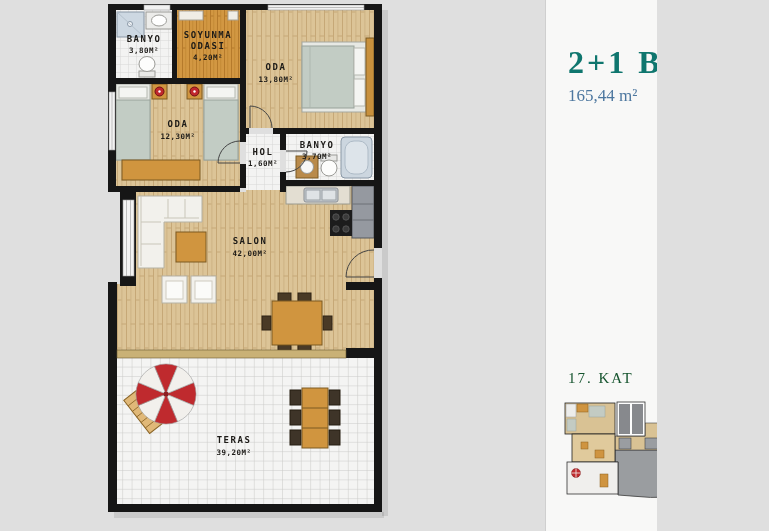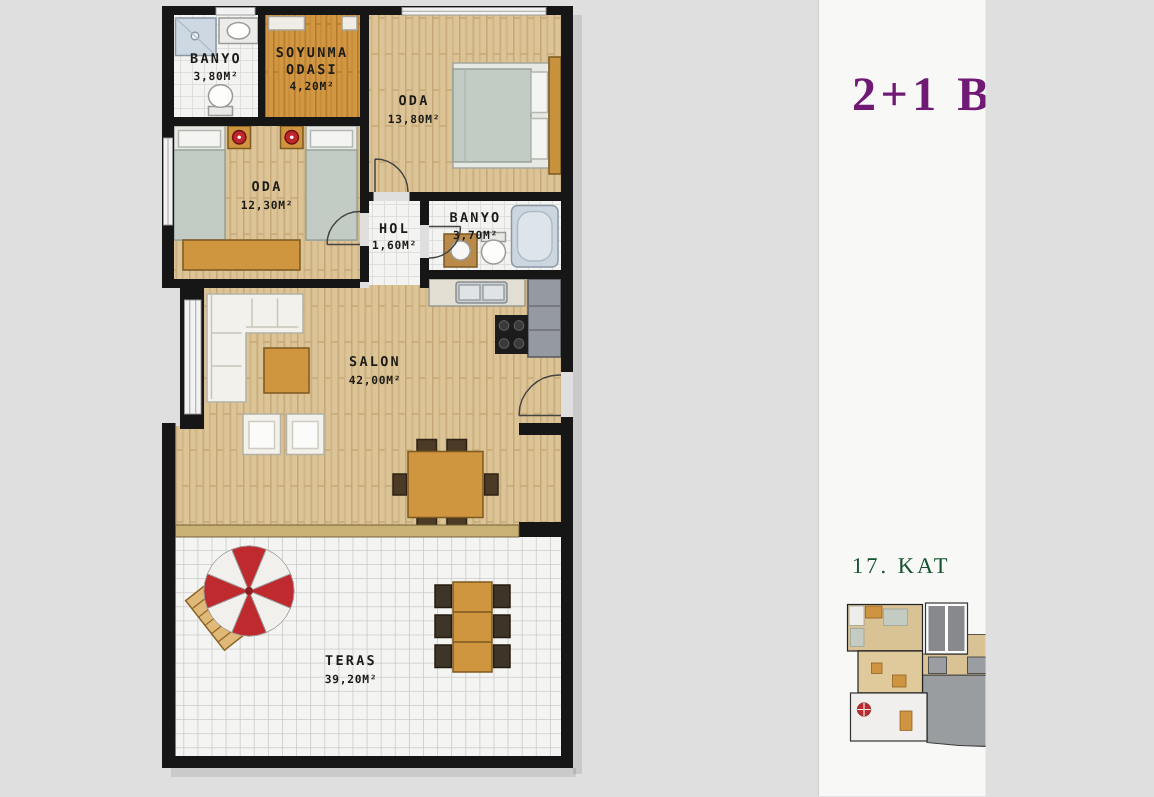--- a/index.html
+++ b/index.html
@@ -4,21 +4,21 @@
 <style>
   html,body{margin:0;padding:0;background:#dfdfdf;}
   .page{position:relative;width:657px;height:531px;background:#dfdfdf;overflow:hidden;
         font-family:"Liberation Sans",sans-serif;}
   .plan-area{position:absolute;left:0;top:0;width:545px;height:531px;background:#dfdfdf;}
   #floorplan{position:absolute;left:0;top:0;}
   .right-panel{position:absolute;left:545px;top:0;width:219px;height:531px;
                background:#f8f8f7;border-left:1px solid #cfcfcf;border-right:2px solid #bdbdbd;}
   .title-block{position:absolute;left:22px;top:46px;}
   .unit-title{font-family:"Liberation Serif",serif;font-weight:bold;font-size:32px;
-              color:#701a75;letter-spacing:3px;line-height:1;}
+              color:#0f766e;letter-spacing:3px;line-height:1;}
   .unit-subtitle{font-family:"Liberation Serif",serif;font-weight:bold;font-size:16px;
                  color:#3d6c9b;letter-spacing:1.5px;margin-top:10px;}
   .unit-area{font-family:"Liberation Serif",serif;font-size:17px;color:#4d779f;margin-top:8px;}
   .floor-label{position:absolute;left:22px;top:370px;font-family:"Liberation Serif",serif;
                font-size:15px;color:#14532d;letter-spacing:2px;}
   #keyplan{position:absolute;left:15px;top:398px;}
   .rname{font-family:"DejaVu Sans Mono",monospace;font-weight:bold;font-size:9px;
          letter-spacing:1.5px;fill:#1d1b18;text-anchor:middle;}
   .rarea{font-family:"DejaVu Sans Mono",monospace;font-weight:bold;font-size:7.5px;
          letter-spacing:0.5px;fill:#1d1b18;text-anchor:middle;}
@@ -255,20 +255,21 @@
       <text class="rarea" x="250" y="256">42,00M²</text>
       <text class="rname" x="234" y="443">TERAS</text>
       <text class="rarea" x="234" y="455">39,20M²</text>
     </g>
   </svg>
   </div>
 
   <div class="right-panel">
     <div class="title-block">
       <div class="unit-title">2+1 B</div>
+      <div class="unit-area">165,44 m²</div>
     </div>
     <div class="floor-label">17. KAT</div>
 
     <svg id="keyplan" width="196" height="106" viewBox="0 0 196 106" xmlns="http://www.w3.org/2000/svg">
 
       <path d="M132,5 H152 V2 H194 V24 H189 V40 H194 V80 L186,88 Q122,105 57,97 L57,64 L54,64 L54,52 H132 Z" fill="#9a9da0" stroke="#3c3c3c" stroke-width="0.8"></path>
 
       <path d="M84,25 H104 V38 H134 V52 H54 V38 H84 Z" fill="#d9c294" stroke="#444444" stroke-width="0.6"></path>
 
       <g>

